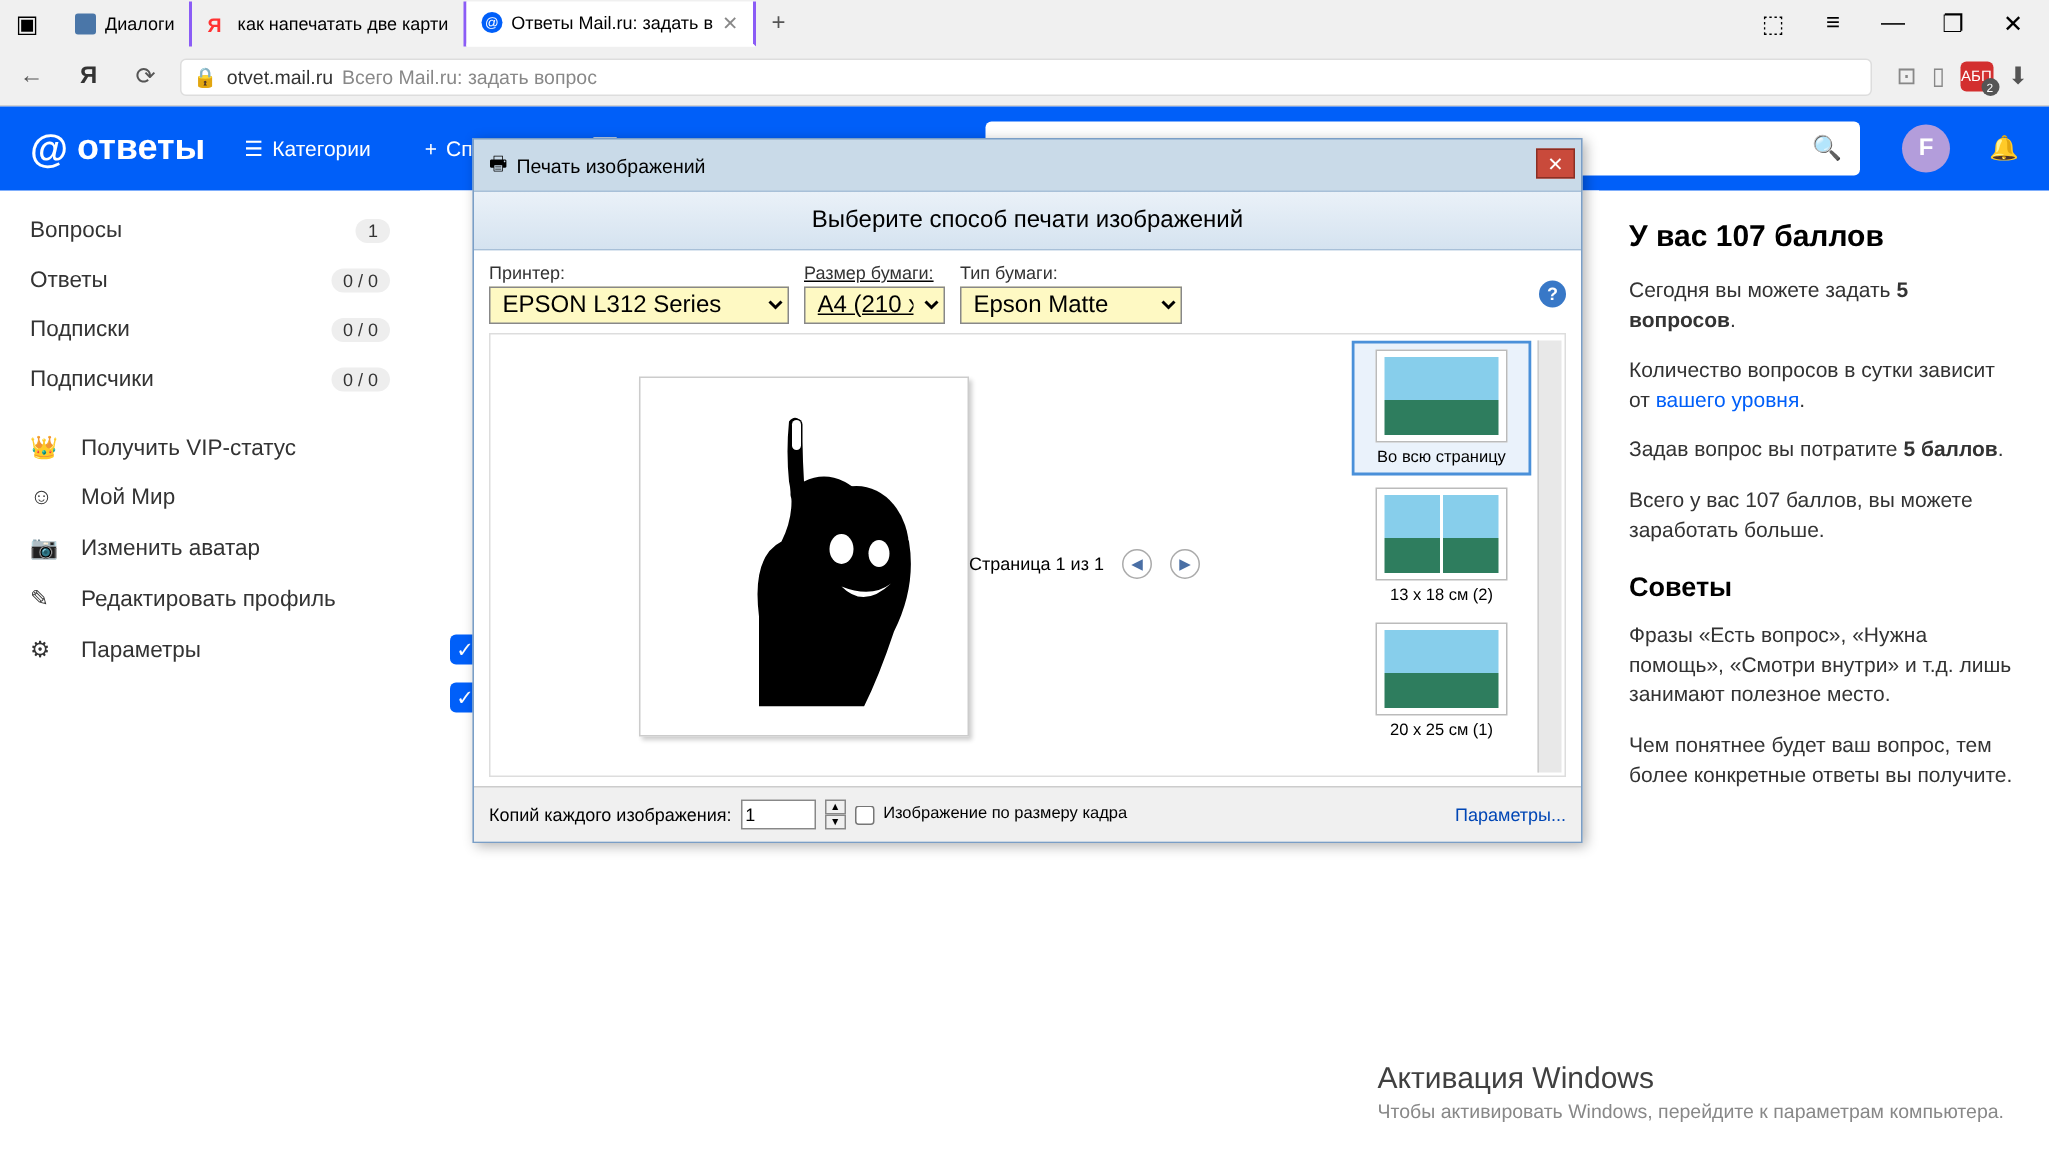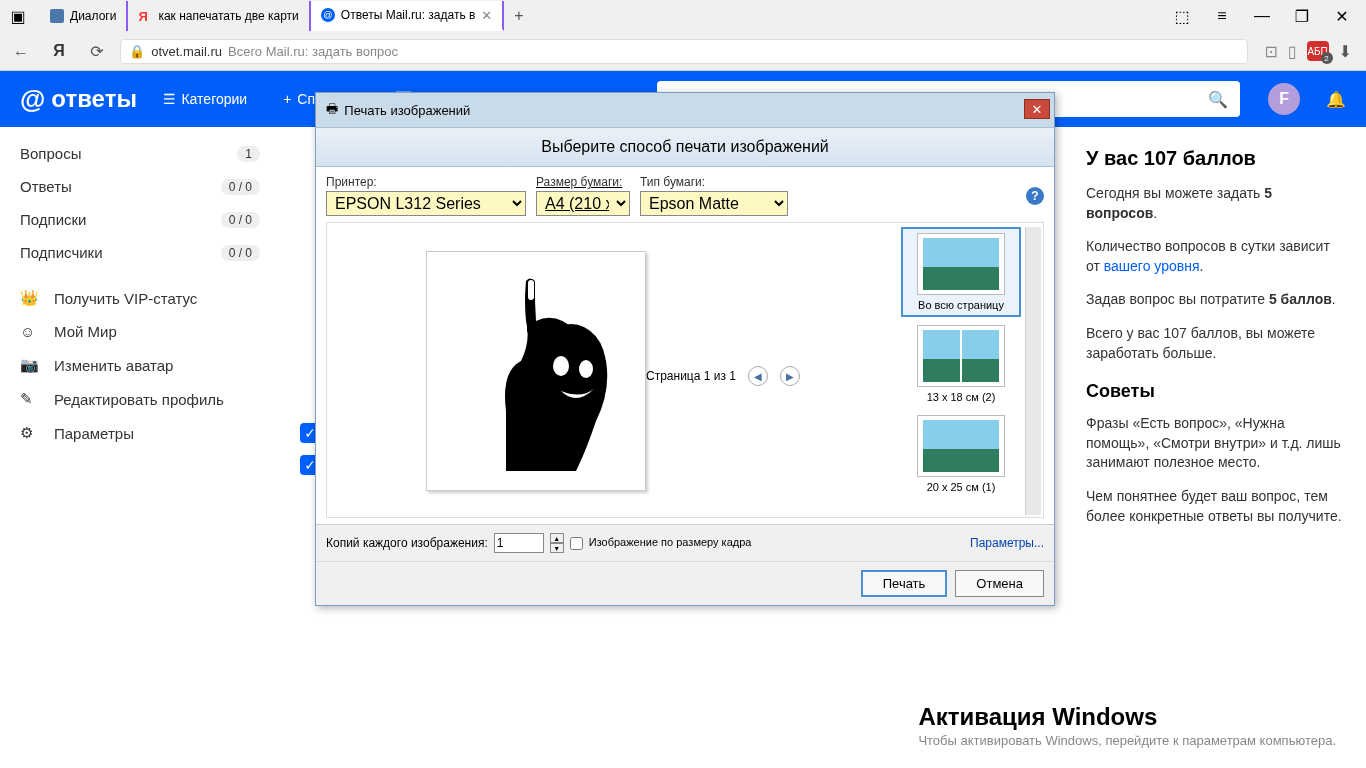--- a/index.html
+++ b/index.html
@@ -88,21 +88,21 @@
 .dialog-buttons button { padding: 4px 20px; font-size: 13px; border: 1px solid #888; background: #f8f8f8; cursor: pointer; }
 .dialog-buttons button.primary { border: 2px solid #4a90d9; }
 
 
 .under-checks { margin-top: 270px; }
 .check-row { display: flex; align-items: center; gap: 10px; padding: 6px 0; font-size: 15px; color: #333; }
 .check-box { width: 20px; height: 20px; background: #005ff9; border-radius: 4px; display: flex; align-items: center; justify-content: center; color: #fff; font-size: 14px; }
 
 
 .watermark { position: absolute; right: 30px; bottom: 20px; color: #888; font-size: 13px; text-align: left; z-index: 50; }
-.watermark .title { font-size: 24px; color: #000000; margin-bottom: 2px; font-weight: bold; }
+.watermark .title { font-size: 20px; color: #404040; margin-bottom: 2px; }
 </style>
 </head>
 <body>
 
 <div class="browser-chrome">
   <div class="titlebar">
     <div class="win-icon-btn">▣</div>
     <div class="tabs-row">
       <div class="tab">
         <span class="tab-fav" style="background:#4a76a8;border-radius:2px;"></span>
@@ -324,22 +324,18 @@
       <input class="copies-input" value="1" style="">
       <div class="spinner">
         <div>▲</div>
         <div>▼</div>
       </div>
       <input type="checkbox" style="">
       <span class="checkbox-label">Изображение по размеру кадра</span>
     </div>
     <span class="params-link">Параметры...</span>
   </div>
-  <div class="dialog-buttons">
-    <button class="primary">Печать</button>
-    <button>Отмена</button>
-  </div>
 </div>
 
 <div class="watermark">
   <div class="title">Активация Windows</div>
   <div>Чтобы активировать Windows, перейдите к параметрам компьютера.</div>
 </div>
 
 </body></html>

